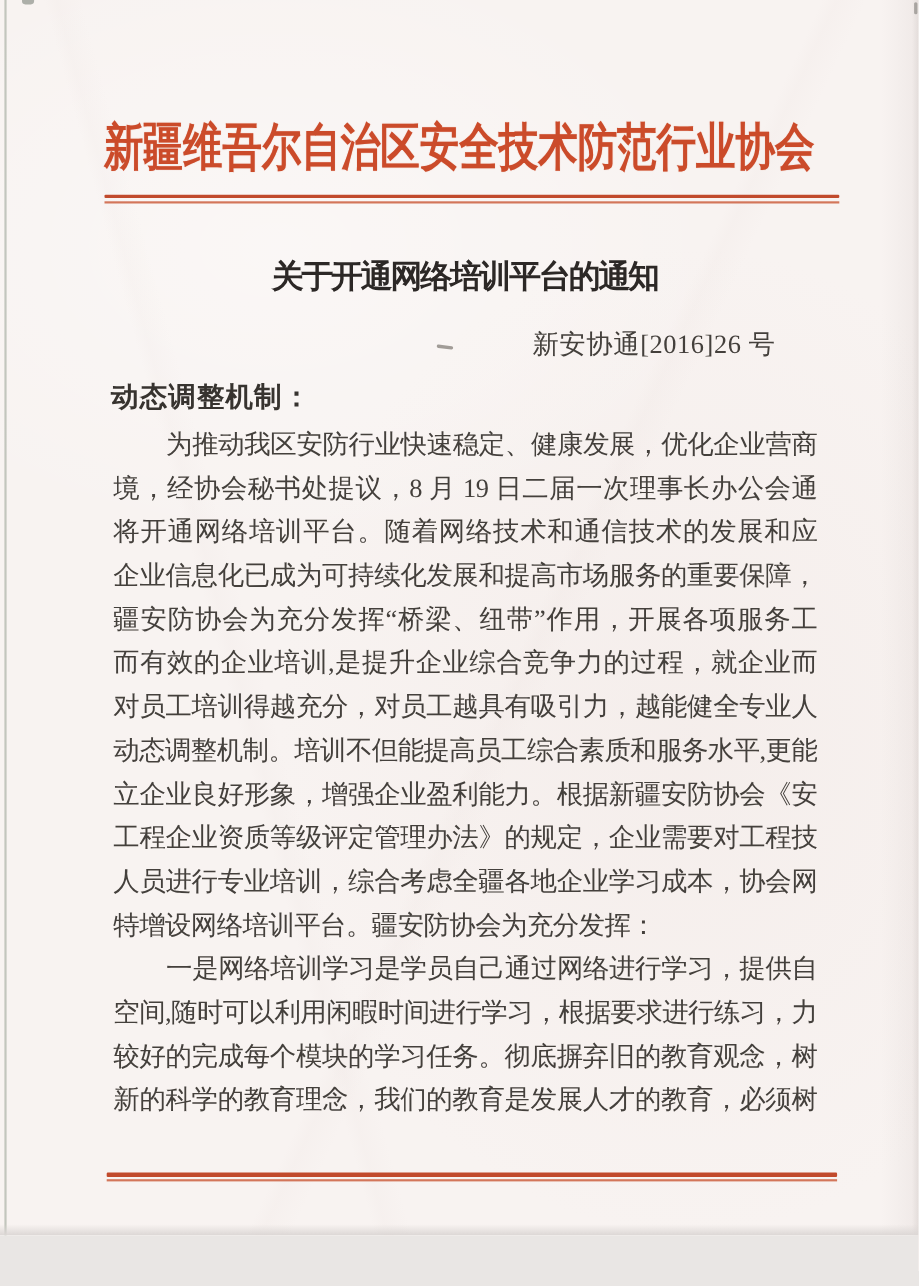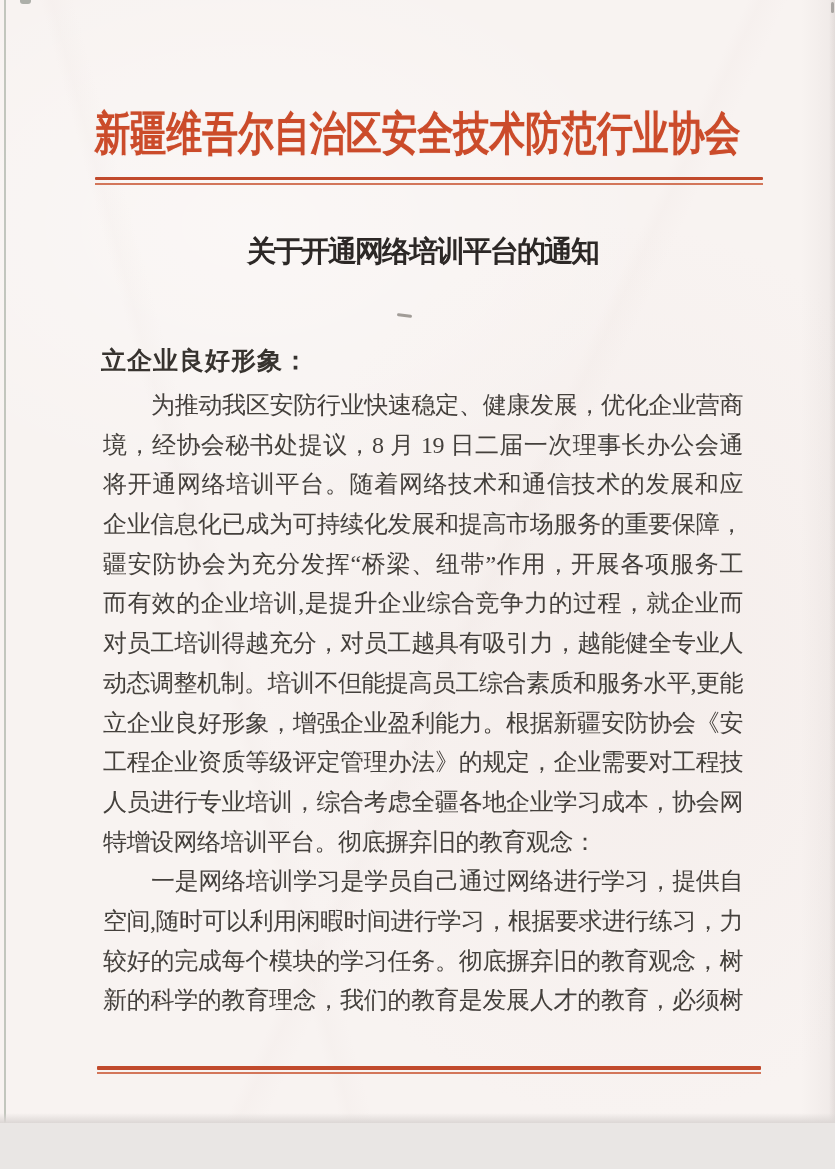--- a/index.html
+++ b/index.html
@@ -97,36 +97,37 @@
   <div class="letterhead">新疆维吾尔自治区安全技术防范行业协会</div>
 
   <div class="rule rule-top">
     <div class="thick"></div>
     <div class="gap"></div>
     <div class="thin"></div>
   </div>
 
   <div class="doc-title">关于开通网络培训平台的通知</div>
 
+  <div class="doc-number">新安协通[2016]26 号</div>
 
-  <div class="salutation">立企业良好形象：</div>
+  <div class="salutation">动态调整机制：</div>
 
   <div class="body-text" id="body-text">
       <div class="line indent fill">为推动我区安防行业快速稳定、健康发展，优化企业营商环</div>
       <div class="line fill">境，经协会秘书处提议，8 月 19 日二届一次理事长办公会通过，</div>
       <div class="line fill">将开通网络培训平台。随着网络技术和通信技术的发展和应用，</div>
       <div class="line fill">企业信息化已成为可持续化发展和提高市场服务的重要保障，新</div>
       <div class="line fill">疆安防协会为充分发挥“桥梁、纽带”作用，开展各项服务工作，</div>
       <div class="line fill">而有效的企业培训,是提升企业综合竞争力的过程，就企业而言，</div>
       <div class="line fill">对员工培训得越充分，对员工越具有吸引力，越能健全专业人才</div>
       <div class="line fill">动态调整机制。培训不但能提高员工综合素质和服务水平,更能树</div>
       <div class="line fill">立企业良好形象，增强企业盈利能力。根据新疆安防协会《安防</div>
       <div class="line fill">工程企业资质等级评定管理办法》的规定，企业需要对工程技术</div>
       <div class="line fill">人员进行专业培训，综合考虑全疆各地企业学习成本，协会网站</div>
-      <div class="line">特增设网络培训平台。彻底摒弃旧的教育观念：</div>
+      <div class="line">特增设网络培训平台。疆安防协会为充分发挥：</div>
       <div class="line indent fill">一是网络培训学习是学员自己通过网络进行学习，提供自学</div>
       <div class="line fill">空间,随时可以利用闲暇时间进行学习，根据要求进行练习，力求</div>
       <div class="line fill">较好的完成每个模块的学习任务。彻底摒弃旧的教育观念，树立</div>
       <div class="line fill">新的科学的教育理念，我们的教育是发展人才的教育，必须树立</div>
     </div>
 
   <div class="rule rule-bottom">
     <div class="thick"></div>
     <div class="gap"></div>
     <div class="thin"></div>

